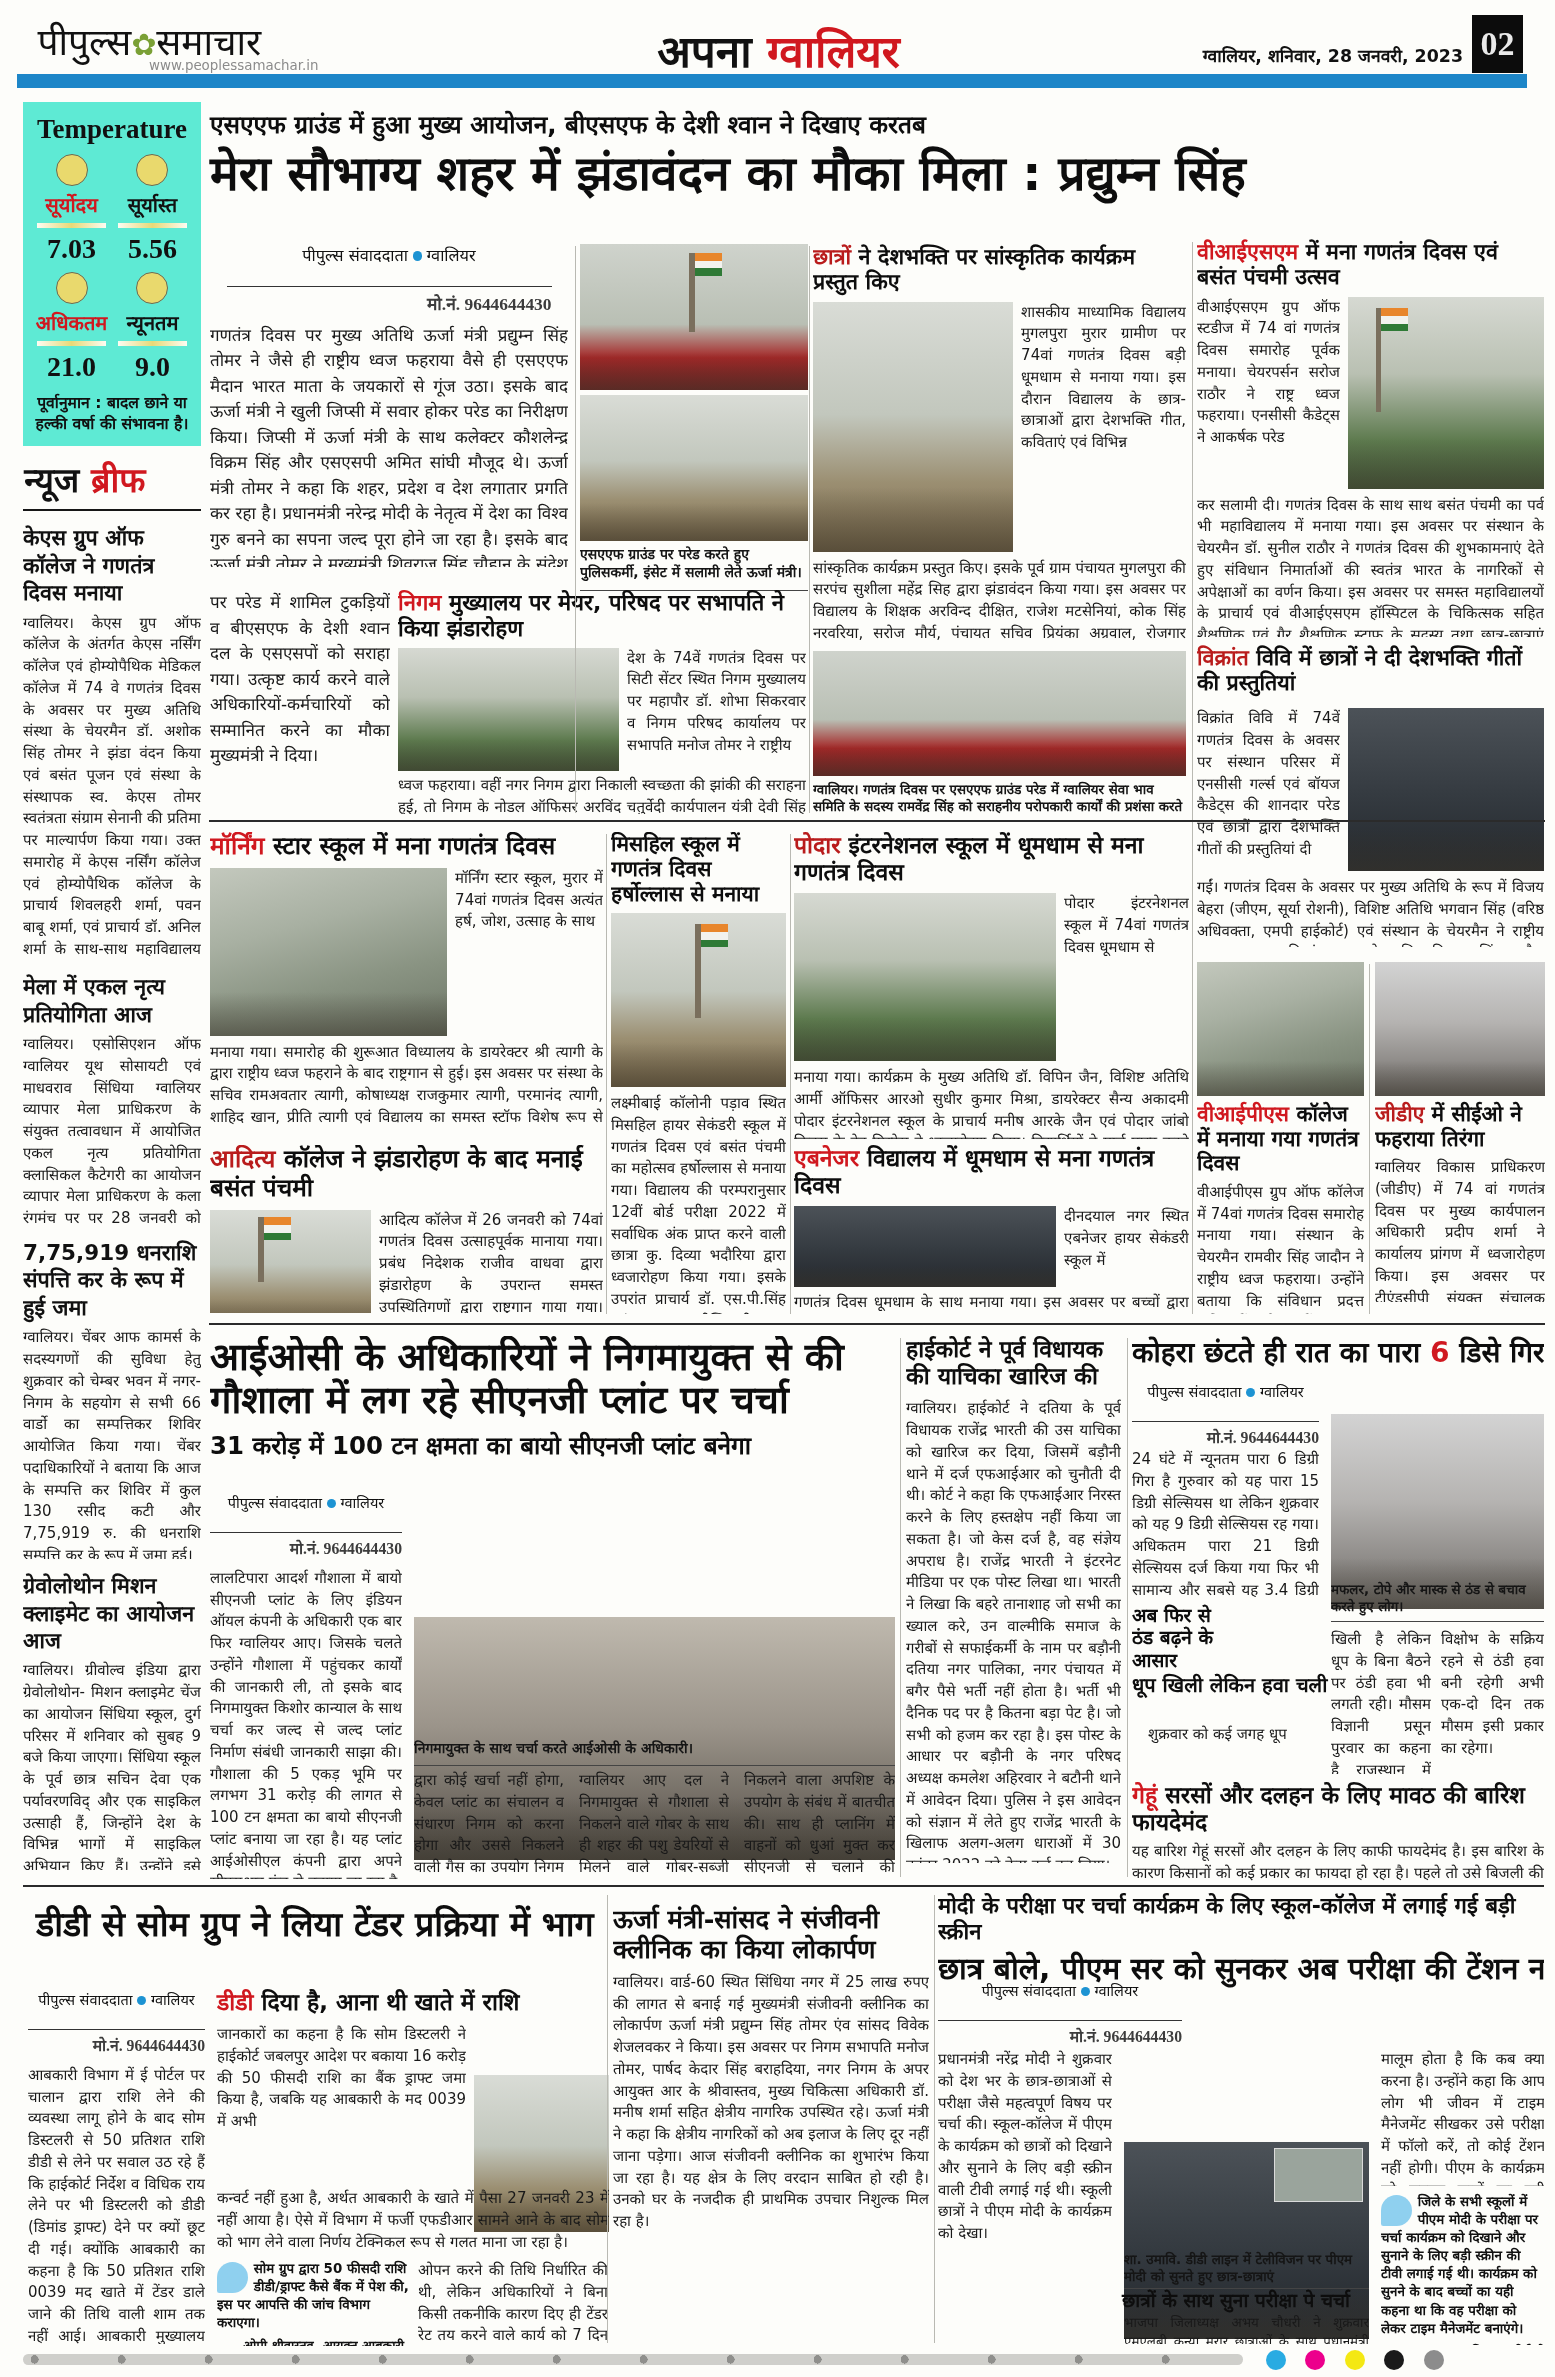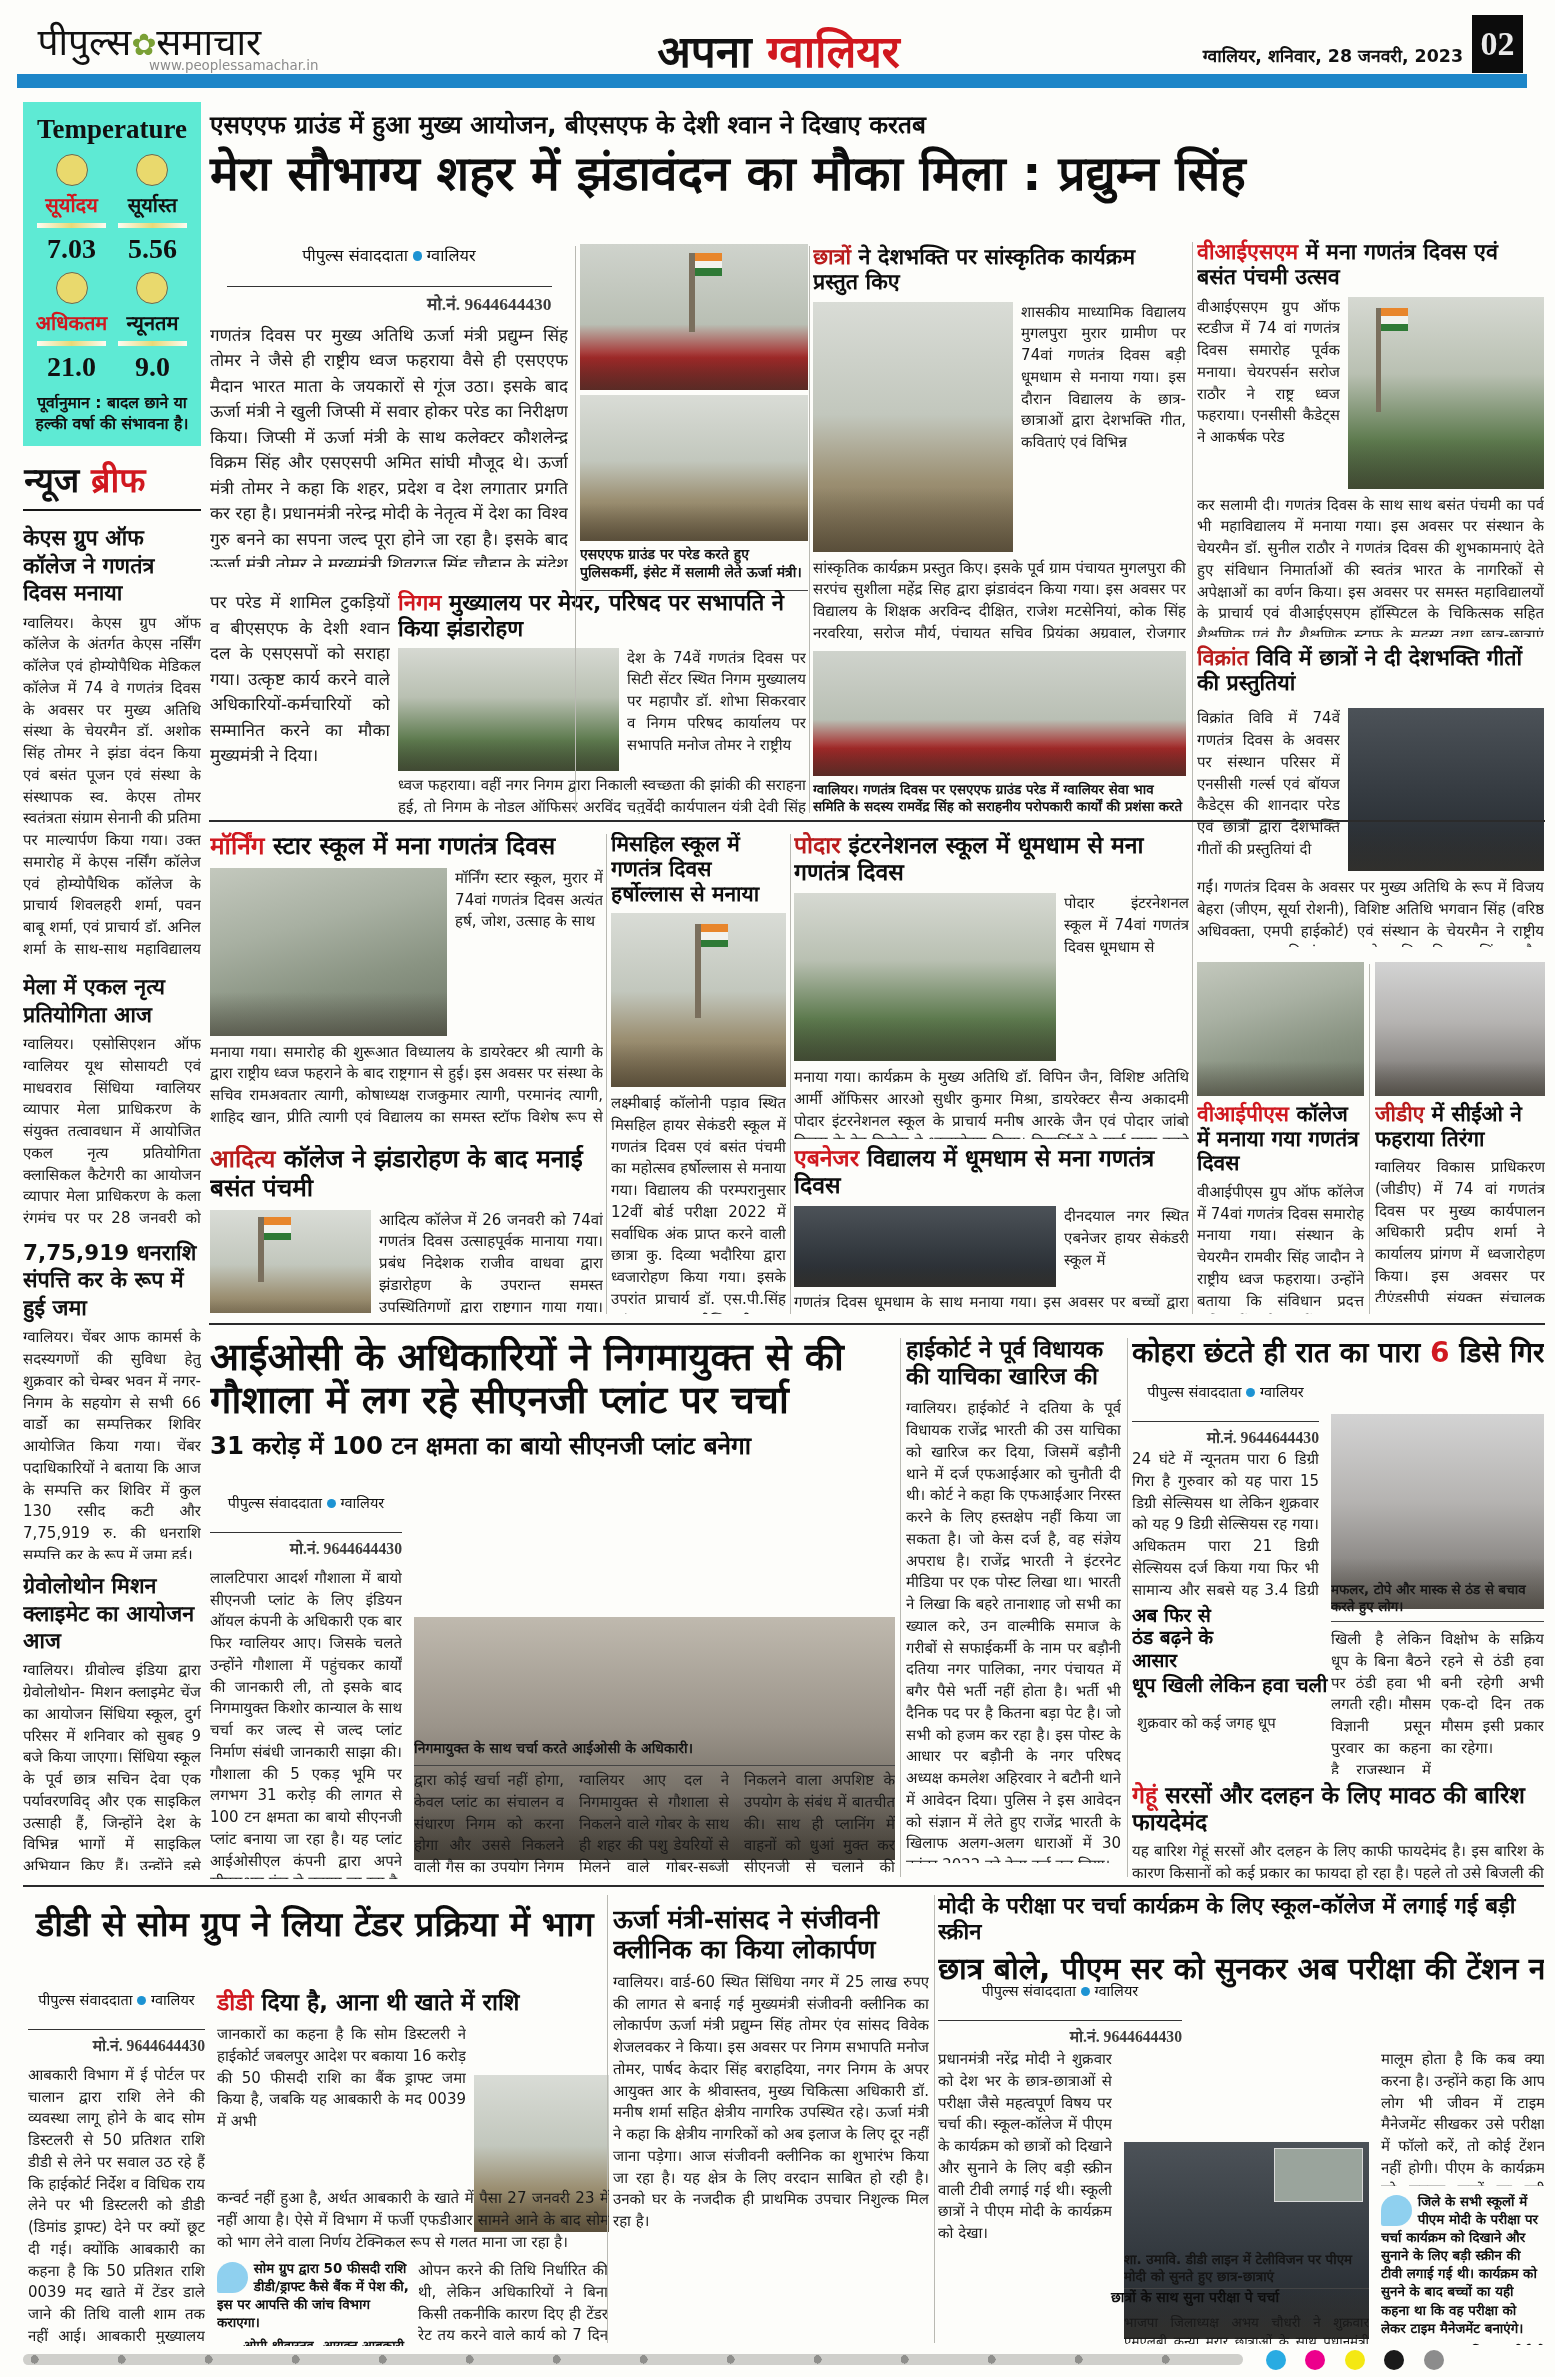--- a/index.html
+++ b/index.html
@@ -309,21 +309,21 @@
     <div class="abs" style="left:0px;top:45px;width:187px;">
       <div class="byline">
         <div class="l1" style="font-size:14.5px;"><span>पीपुल्स संवाददाता</span><span class="dot"></span><span>ग्वालियर</span></div>
         <div class="l2" style="font-size:15.7px;">मो.नं. 9644644430</div>
       </div>
     </div>
     <p class="p abs" style="left:0px;top:113px;width:187px;height:148px;margin:0;">24 घंटे में न्यूनतम पारा 6 डिग्री गिरा है गुरुवार को यह पारा 15 डिग्री सेल्सियस था लेकिन शुक्रवार को यह 9 डिग्री सेल्सियस रह गया। अधिकतम पारा 21 डिग्री सेल्सियस दर्ज किया गया फिर भी सामान्य और सबसे यह 3.4 डिग्री कम रहा है।</p>
     <div class="ph ph-street abs" style="left:199px;top:45px;width:214px;height:195px;"></div>
     <div class="cap abs" style="left:199px;top:245px;width:214px;height:36px;font-size:13.4px;">मफलर, टोपे और मास्क से ठंड से बचाव करते हुए लोग।</div>
     <div class="hl abs" style="left:0px;top:268px;width:92px;font-size:19px;">अब फिर से ठंड बढ़ने के आसार</div>
-    <p class="p abs" style="left:0px;top:372px;width:187px;height:27px;margin:5px;">शुक्रवार को कई जगह धूप</p>
+    <p class="p abs" style="left:0px;top:372px;width:187px;height:27px;margin:16px;">शुक्रवार को कई जगह धूप</p>
     <div class="hl abs" style="left:0px;top:338px;width:232px;font-size:20px;">धूप खिली लेकिन हवा चली</div>
     <p class="p abs" style="left:199px;top:293px;width:100px;height:145px;margin:0;">खिली है लेकिन धूप के बिना बैठने पर ठंडी हवा भी लगती रही। मौसम विज्ञानी प्रसून पुरवार का कहना है राजस्थान में पश्चिमी</p>
     <p class="p abs" style="left:309px;top:293px;width:103px;height:145px;margin:0;">विक्षोभ के सक्रिय रहने से ठंडी हवा बनी रहेगी अभी एक-दो दिन तक मौसम इसी प्रकार का रहेगा।</p>
   </div>
 
   <div class="abs" style="left:1132px;top:1782px;width:412px;height:99px;overflow:hidden;">
     <div class="hl" style="font-size:23px;margin-bottom:4.6px;">
       <span class="red">गेहूं</span><span> सरसों और दलहन के लिए मावठ की बारिश फायदेमंद</span>
     </div>
     <p class="p" style="margin:0;height:64px;">यह बारिश गेहूं सरसों और दलहन के लिए काफी फायदेमंद है। इस बारिश के कारण किसानों को कई प्रकार का फायदा हो रहा है। पहले तो उसे बिजली की बचत हुई है। साथ ही पैसे की भी संयुक्त संचालक कृषि बीएल कोरी का कहना है मावठ की इस बारिश का लंबे समय से किसानों को इंतजार था अब जब बारिश हो गई तो गेहूं और सरसों को विशेष फायदा है इसके अलावा दलहन में उगने वाली सभी प्रकार की फसलों को लाभ मिलेगा। सरसों की फली में दाना ज्यादा आएगा। कृषक नमोनारायण दीक्षित का कहना है अंचल के सभी किसानों को मावठ की बारिश का इंतजार हो रहा था अब बारिश हो गई, हालांकि यह एक बार भी हुई है फिर भी फसल को लाभ रहेगा अगर हल्की-हल्की बारिश एक दो बार और हो जाए तो यह फसलों के लिए अमृत होगी।</p>
@@ -368,21 +368,21 @@
       <div class="byline">
         <div class="l1" style="font-size:14.5px;"><span>पीपुल्स संवाददाता</span><span class="dot"></span><span>ग्वालियर</span></div>
         <div class="l2" style="font-size:15.7px;">मो.नं. 9644644430</div>
       </div>
     </div>
     <p class="p abs" style="left:0px;top:156px;width:174px;height:296px;margin:0;">प्रधानमंत्री नरेंद्र मोदी ने शुक्रवार को देश भर के छात्र-छात्राओं से परीक्षा जैसे महत्वपूर्ण विषय पर चर्चा की। स्कूल-कॉलेज में पीएम के कार्यक्रम को छात्रों को दिखाने और सुनाने के लिए बड़ी स्क्रीन वाली टीवी लगाई गई थी। स्कूली छात्रों ने पीएम मोदी के कार्यक्रम को देखा।</p>
     <div class="ph ph-dark abs" style="left:186px;top:156px;width:245px;height:197px;">
       <div style="position:absolute;right:5.8px;top:5.8px;width:87px;height:52px;background:#9aa49c;border:1.7px solid #dadada;"></div>
     </div>
     <div class="cap abs" style="left:186px;top:358px;width:245px;height:33px;font-size:13.4px;">शा. उमावि. डीडी लाइन में टेलीविजन पर पीएम मोदी को सुनते हुए छात्र-छात्राएं</div>
-    <div class="hl abs" style="left:173px;top:396px;width:281px;font-size:14px;">छात्रों के साथ सुना परीक्षा पे चर्चा</div>
+    <div class="hl abs" style="left:184px;top:396px;width:281px;font-size:19px;">छात्रों के साथ सुना परीक्षा पे चर्चा</div>
     <p class="p abs" style="left:186px;top:420px;width:245px;height:31px;margin:0;font-size:13.4px;">भाजपा जिलाध्यक्ष अभय चौधरी ने शुक्रवार एमएलबी कन्या मुरार छात्राओं के साथ प्रधानमंत्री नरेंद्र मोदी का कार्यक्रम परीक्षा पर चर्चा सुना। मौके पर अरुण चतुर्वेदी, जवाहर प्रजापति, धर्मेन्द्र राणा, प्राचार्य वीके पिरोनिया, सुदीप सिंह भदौरिया उपस्थित थे।</p>
     <p class="p abs" style="left:443px;top:156px;width:164px;height:137px;margin:0;">मालूम होता है कि कब क्या करना है। उन्होंने कहा कि आप लोग भी जीवन में टाइम मैनेजमेंट सीखकर उसे परीक्षा में फॉलो करें, तो कोई टेंशन नहीं होगी। पीएम के कार्यक्रम को सुनकर छात्रों का यही कहना था कि अब परीक्षा को लेकर कोई टेंशन नहीं है, उनमें उत्साह जागृत हुआ है। वह भी टाइम मैनेजमेंट बनाएंगे।</p>
     <div class="abs" style="left:443px;top:300px;width:164px;height:152px;overflow:hidden;">
       <span class="qmark"></span>
       <span style="font-size:13.4px;font-weight:700;line-height:1.35;">जिले के सभी स्कूलों में पीएम मोदी के परीक्षा पर चर्चा कार्यक्रम को दिखाने और सुनाने के लिए बड़ी स्क्रीन की टीवी लगाई गई थी। कार्यक्रम को सुनने के बाद बच्चों का यही कहना था कि वह परीक्षा को लेकर टाइम मैनेजमेंट बनाएंगे।</span>
       <div class="sign">अजय कटियार, डीईओ</div>
     </div>
   </div>
 
   <div class="vrule" style="left:607px;top:1895px;height:448px;"></div>

